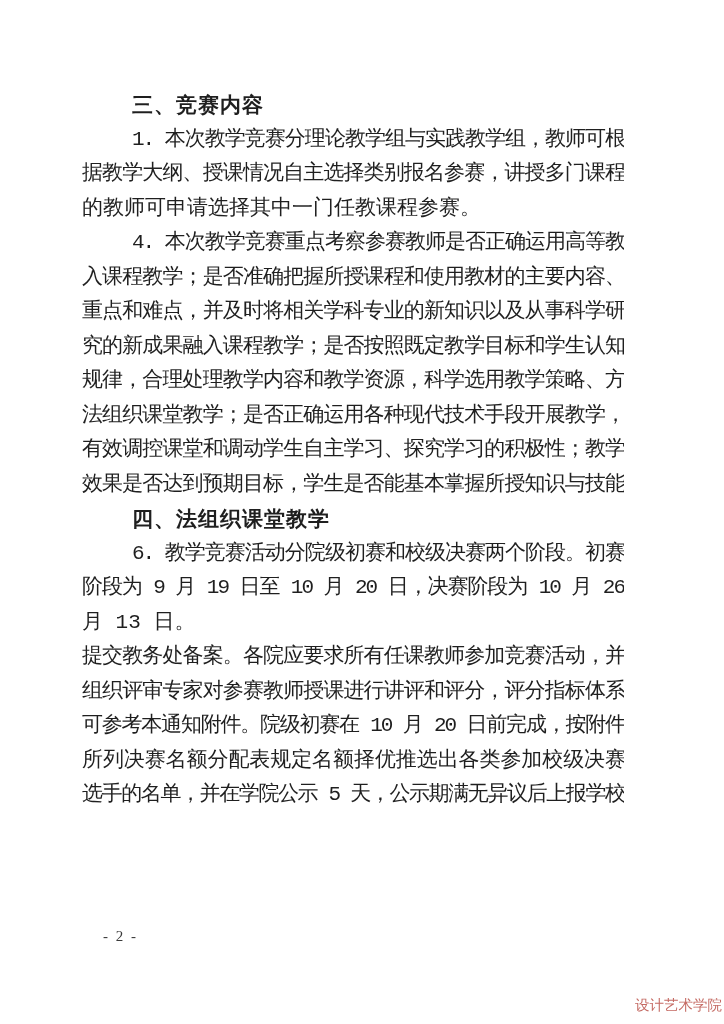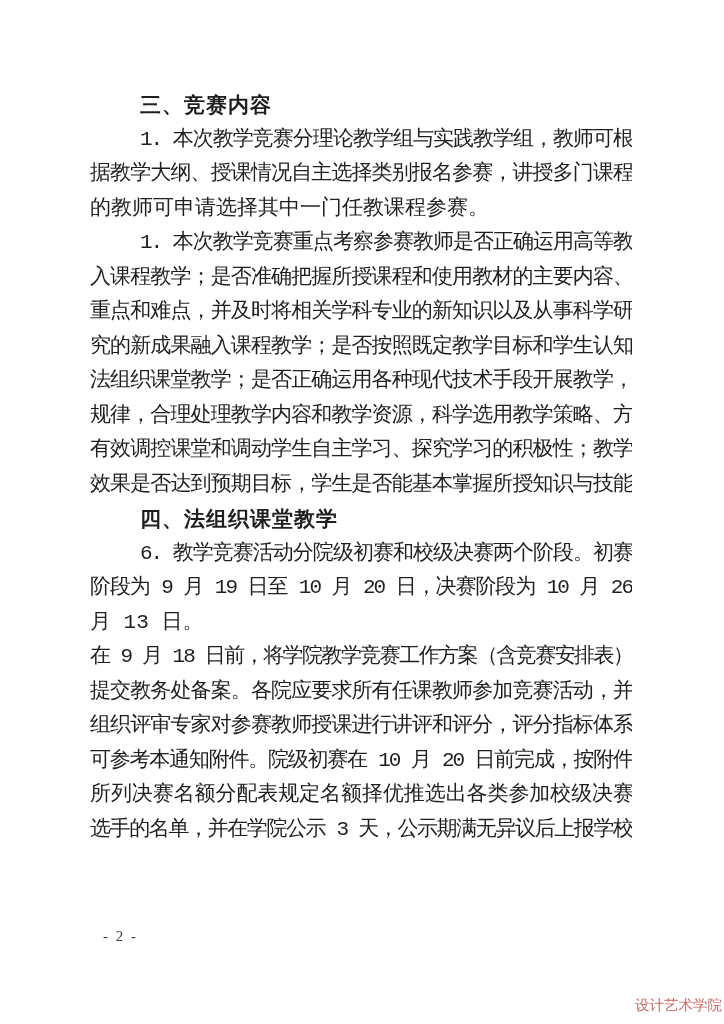--- a/index.html
+++ b/index.html
@@ -10,21 +10,21 @@
   .page {
     position: relative;
     width: 724px;
     height: 1024px;
     background: #ffffff;
     overflow: hidden;
     font-family: "Liberation Serif", serif;
   }
   .doc-body {
     position: absolute;
-    left: 90px;
+    left: 82px;
     top: 88px;
     width: 542px;
   }
   .line {
     height: 34.5px;
     line-height: 34.5px;
     font-size: 21px;
     color: #1f1f1f;
     overflow: hidden;
     white-space: normal;
@@ -63,34 +63,33 @@
 </style>
 </head>
 <body>
 
 <div class="page">
   <div class="doc-body">
       <div class="line heading indent">三、竞赛内容</div>
       <div class="line indent justify">1. 本次教学竞赛分理论教学组与实践教学组，教师可根</div>
       <div class="line justify">据教学大纲、授课情况自主选择类别报名参赛，讲授多门课程</div>
       <div class="line">的教师可申请选择其中一门任教课程参赛。</div>
-      <div class="line indent justify">1. 本次教学竞赛重点考察参赛教师是否正确运用高等教</div>
+      <div class="line indent justify">4. 本次教学竞赛重点考察参赛教师是否正确运用高等教</div>
       <div class="line justify">入课程教学；是否准确把握所授课程和使用教材的主要内容、</div>
       <div class="line justify">重点和难点，并及时将相关学科专业的新知识以及从事科学研</div>
       <div class="line justify">究的新成果融入课程教学；是否按照既定教学目标和学生认知</div>
+      <div class="line justify">规律，合理处理教学内容和教学资源，科学选用教学策略、方</div>
       <div class="line justify">法组织课堂教学；是否正确运用各种现代技术手段开展教学，</div>
-      <div class="line justify">规律，合理处理教学内容和教学资源，科学选用教学策略、方</div>
       <div class="line justify">有效调控课堂和调动学生自主学习、探究学习的积极性；教学</div>
       <div class="line justify">效果是否达到预期目标，学生是否能基本掌握所授知识与技能等。</div>
       <div class="line heading indent">四、法组织课堂教学</div>
       <div class="line indent justify">6. 教学竞赛活动分院级初赛和校级决赛两个阶段。初赛</div>
       <div class="line justify">阶段为 9 月 19 日至 10 月 20 日，决赛阶段为 10 月 26 日至 11</div>
       <div class="line">月 13 日。</div>
-      <div class="line justify">在 9 月 18 日前，将学院教学竞赛工作方案（含竞赛安排表）</div>
       <div class="line justify">提交教务处备案。各院应要求所有任课教师参加竞赛活动，并</div>
       <div class="line justify">组织评审专家对参赛教师授课进行讲评和评分，评分指标体系</div>
       <div class="line justify">可参考本通知附件。院级初赛在 10 月 20 日前完成，按附件 3</div>
       <div class="line justify">所列决赛名额分配表规定名额择优推选出各类参加校级决赛</div>
-      <div class="line justify">选手的名单，并在学院公示 3 天，公示期满无异议后上报学校</div>
+      <div class="line justify">选手的名单，并在学院公示 5 天，公示期满无异议后上报学校</div>
     </div>
   <div class="page-number">- 2 -</div>
   <div class="watermark" style="color: rgb(197, 107, 100);">设计艺术学院</div>
 </div>
 
 </body></html>

